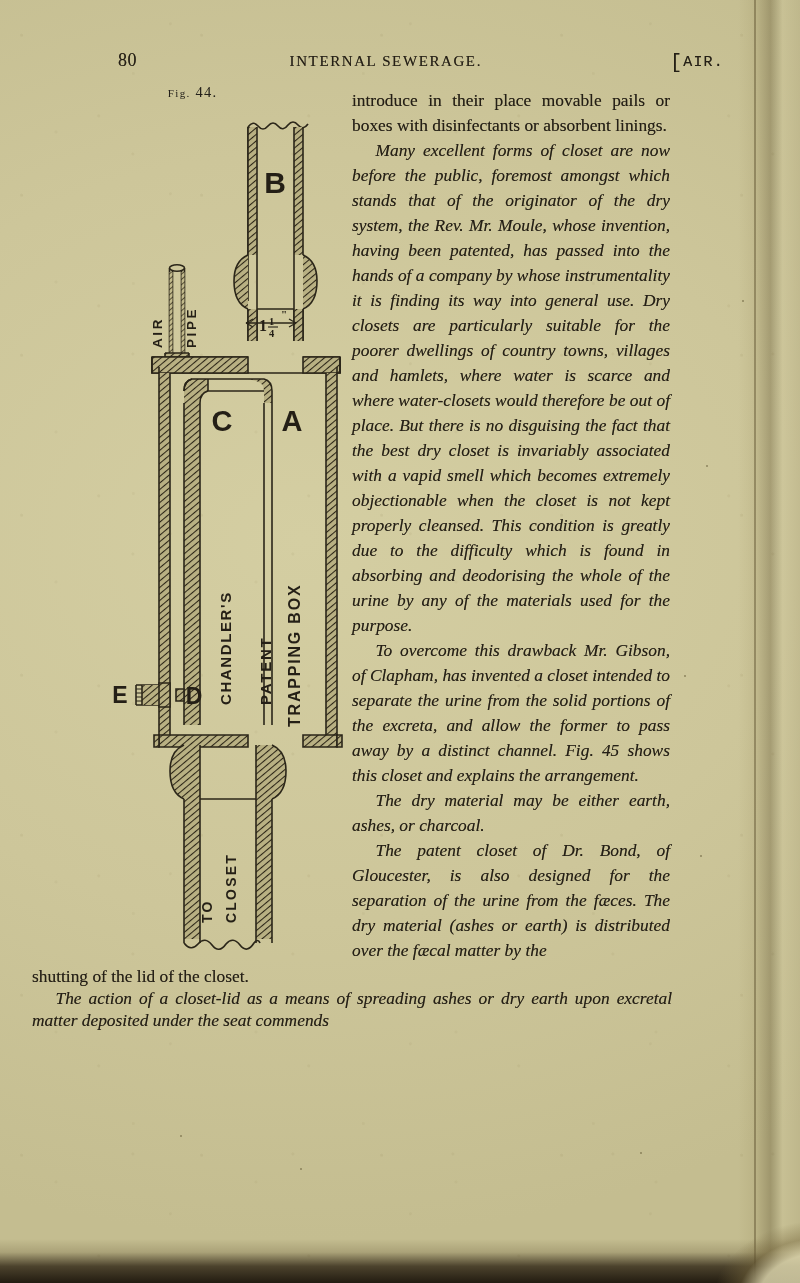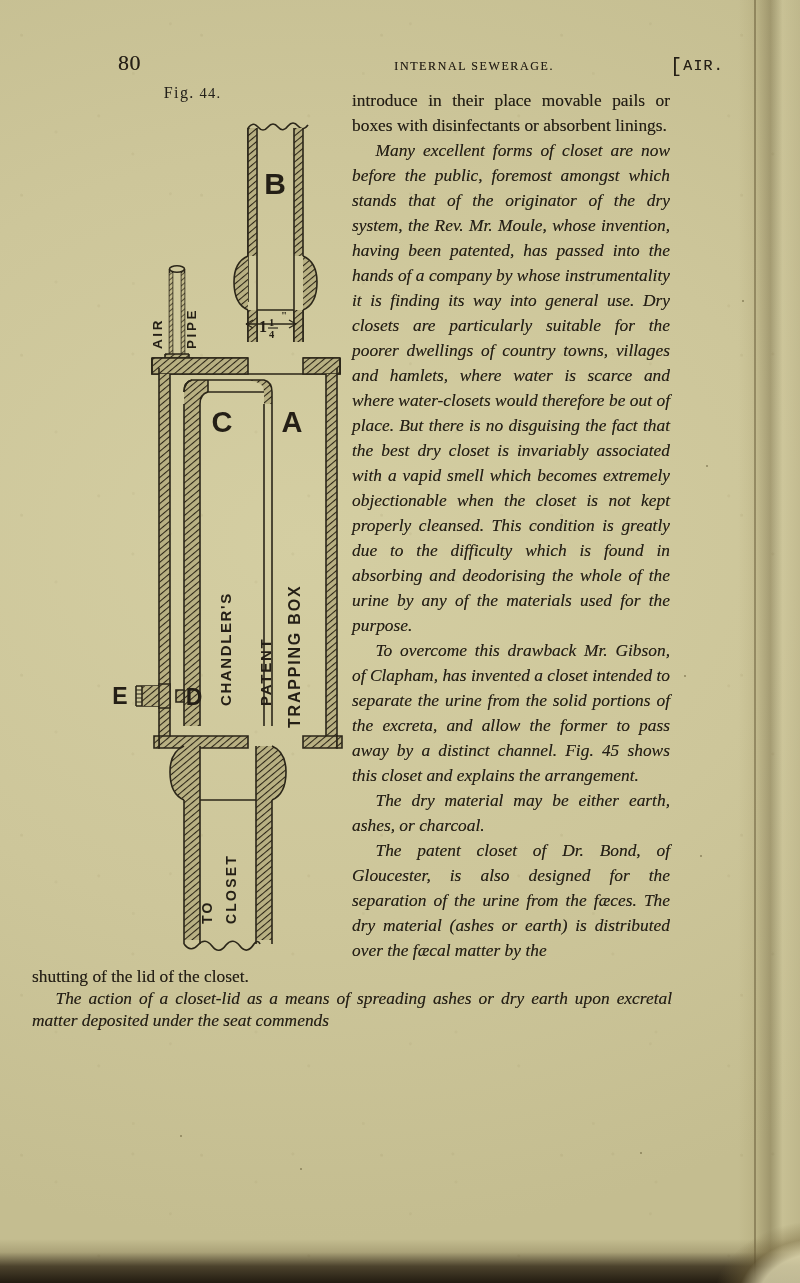--- a/index.html
+++ b/index.html
@@ -62,42 +62,42 @@
       rgba(220,213,172,.85) 0 42%, rgba(120,105,62,.45) 56%, rgba(30,22,12,.0) 72%);
   }
 
   
   .running-head{
     position:absolute;top:50px;left:0;width:760px;
     display:flex;align-items:baseline;
   }
   .folio{
     width:170px;text-align:left;padding-left:118px;
-    font-size:22px;letter-spacing:.5px;
+    font-size:18px;letter-spacing:.5px;
   }
   .head-title{
-    flex:1;text-align:right;
-    font-size:12px;letter-spacing:1.6px;
+    flex:1;text-align:left;
+    font-size:15px;letter-spacing:1.6px;
     text-indent:1.6px;
   }
   .head-right{
     width:170px;text-align:right;padding-right:36px;
     font-size:15px;letter-spacing:1.2px;font-family:Liberation Mono, monospace;
   }
   .head-right .brk{font-size:20px;vertical-align:-2px;}
 
   
   #figure-block{
     position:absolute;left:96px;top:84px;width:262px;
   }
   .fig-caption{
     font-size:14.5px;letter-spacing:1.2px;text-align:center;
     width:185px;margin-left:4px;
   }
-  .fig-caption .sc{font-size:16px;letter-spacing:1.4px;}
+  .fig-caption .sc{font-size:11px;letter-spacing:1.4px;}
   #fig-svg{display:block;margin-top:4px;}
 
   
   #col-right{
     position:absolute;left:352px;top:88px;width:318px;
     font-size:17.4px;line-height:25px;
     text-align:justify;text-justify:inter-word;
     hyphens:none;
   }
   #col-full{

